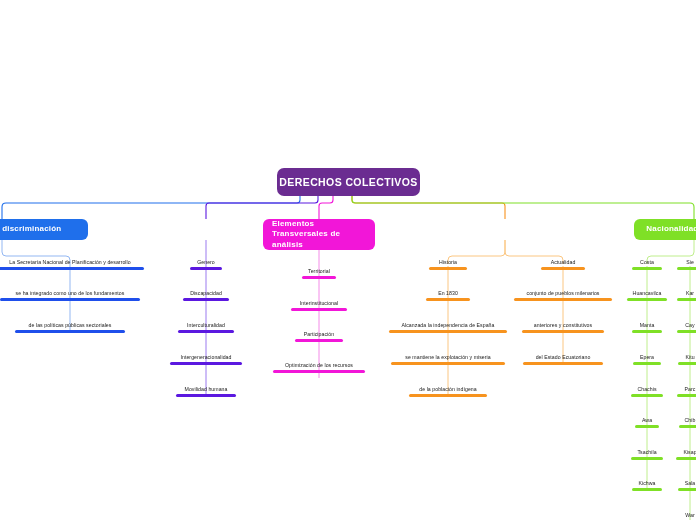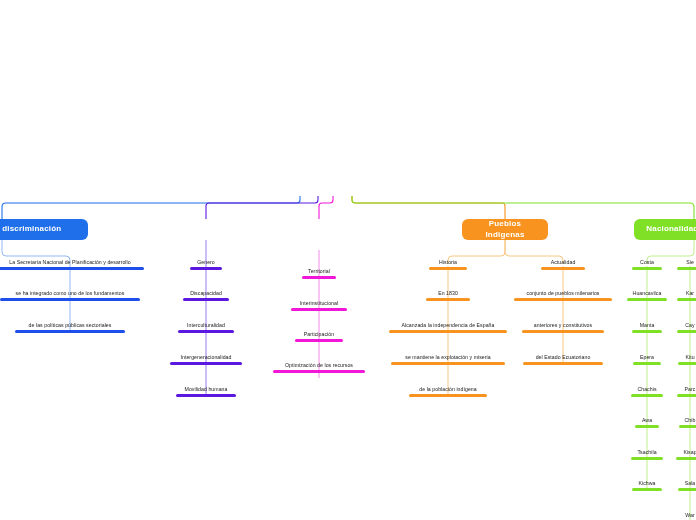--- a/index.html
+++ b/index.html
@@ -110,20 +110,21 @@
     <path d="M 505 240 L 505 252 Q 505 256 501 256 L 452 256 Q 448 256 448 260 L 448 264" fill="none" stroke="#FBC681" stroke-width="1"></path>
     <path d="M 505 240 L 505 252 Q 505 256 509 256 L 559 256 Q 563 256 563 260 L 563 264" fill="none" stroke="#FBC681" stroke-width="1"></path>
     <path d="M 448 266 L 448 396" fill="none" stroke="#FBC681" stroke-width="1"></path>
     <path d="M 563 266 L 563 364" fill="none" stroke="#FBC681" stroke-width="1"></path>
 
     <path d="M 694 240 L 694 252 Q 694 256 690 256 L 651 256 Q 647 256 647 260 L 647 264" fill="none" stroke="#BFEE8C" stroke-width="1"></path>
     <path d="M 647 266 L 647 490" fill="none" stroke="#BFEE8C" stroke-width="1"></path>
     <path d="M 690 266 L 690 520" fill="none" stroke="#BFEE8C" stroke-width="1"></path>
   </svg>
 
+  <div class="root-node">DERECHOS COLECTIVOS</div>
 
   <div class="pill" style="left:-34px; top:219px; width:122px; height:21px; background:#1F6FEB;">
     <span>d y no discriminación</span>
   </div>
 
   <div class="leaf" style="left:70px; top:259px;">
     <span class="lbl">La Secretaría Nacional de Planificación y desarrollo</span>
     <span class="bar" style="width:148px; background:#1F4FEB;"></span>
   </div>
   <div class="leaf" style="left:70px; top:290px;">
@@ -150,41 +151,41 @@
   </div>
   <div class="leaf" style="left:206px; top:354px;">
     <span class="lbl">Intergeneracionalidad</span>
     <span class="bar" style="width:72px; background:#5B18E0;"></span>
   </div>
   <div class="leaf" style="left:206px; top:386px;">
     <span class="lbl">Movilidad humana</span>
     <span class="bar" style="width:60px; background:#5B18E0;"></span>
   </div>
 
+  <div class="pill" style="left:263px; top:219px; width:112px; height:31px; background:#F216D8;">
+    <span>Elementos Transversales de análisis</span>
+  </div>
 
   <div class="leaf" style="left:319px; top:268px;">
     <span class="lbl">Territorial</span>
     <span class="bar" style="width:34px; background:#F216D8;"></span>
   </div>
   <div class="leaf" style="left:319px; top:300px;">
     <span class="lbl">Interinstitucional</span>
     <span class="bar" style="width:56px; background:#F216D8;"></span>
   </div>
   <div class="leaf" style="left:319px; top:331px;">
     <span class="lbl">Participación</span>
     <span class="bar" style="width:48px; background:#F216D8;"></span>
   </div>
   <div class="leaf" style="left:319px; top:362px;">
     <span class="lbl">Optimización de los recursos</span>
     <span class="bar" style="width:92px; background:#F216D8;"></span>
   </div>
 
-  <div class="pill center" style="left:462px; top:219px; width:86px; height:21px; background:#F7931E;">
-    <span>Pueblos Indigenas</span>
-  </div>
 
   <div class="leaf" style="left:448px; top:259px;">
     <span class="lbl">Historia</span>
     <span class="bar" style="width:38px; background:#F7931E;"></span>
   </div>
   <div class="leaf" style="left:448px; top:290px;">
     <span class="lbl">En 1830</span>
     <span class="bar" style="width:44px; background:#F7931E;"></span>
   </div>
   <div class="leaf" style="left:448px; top:322px;">

